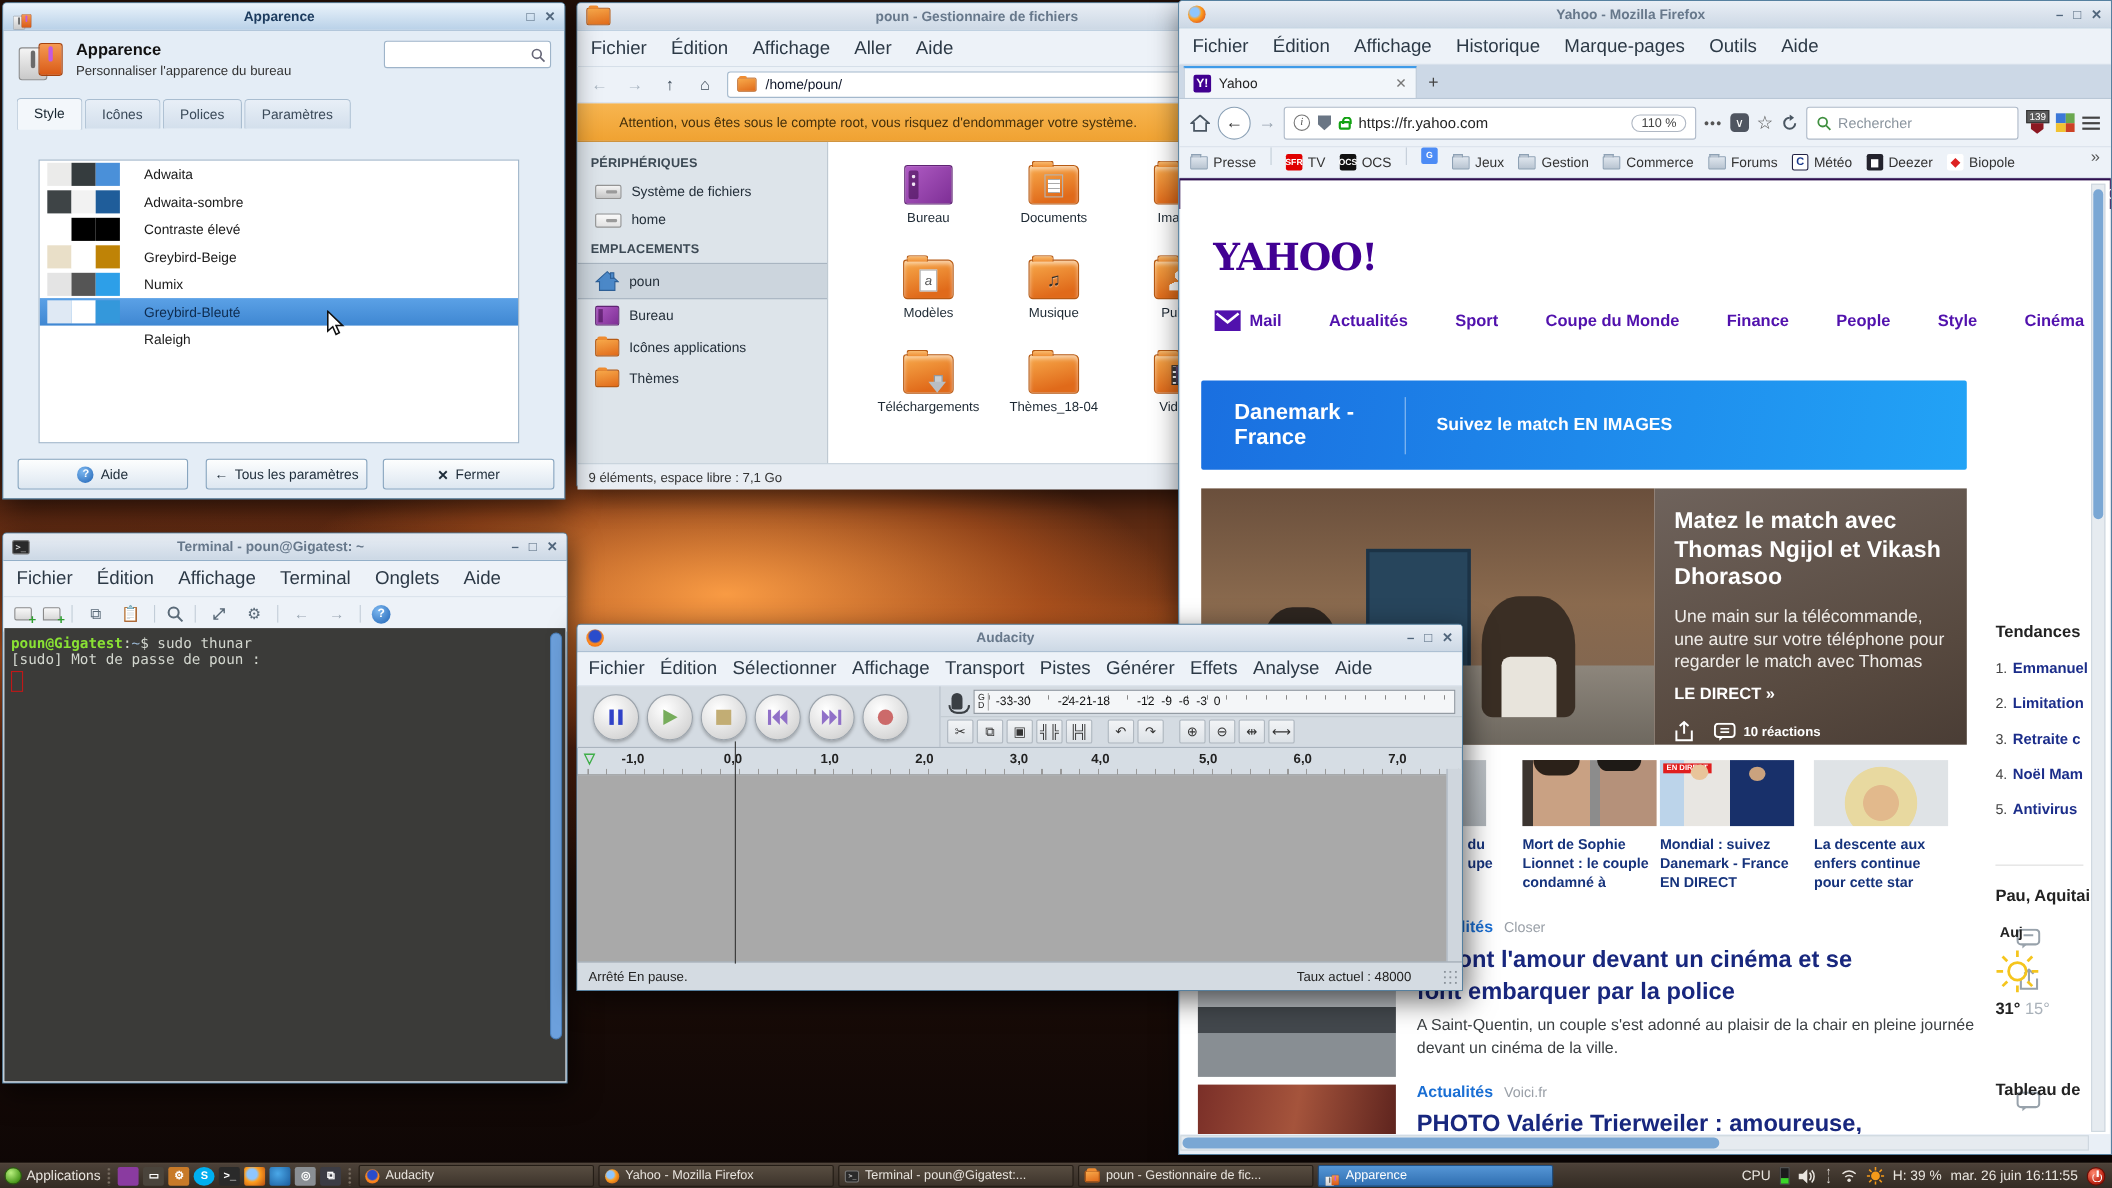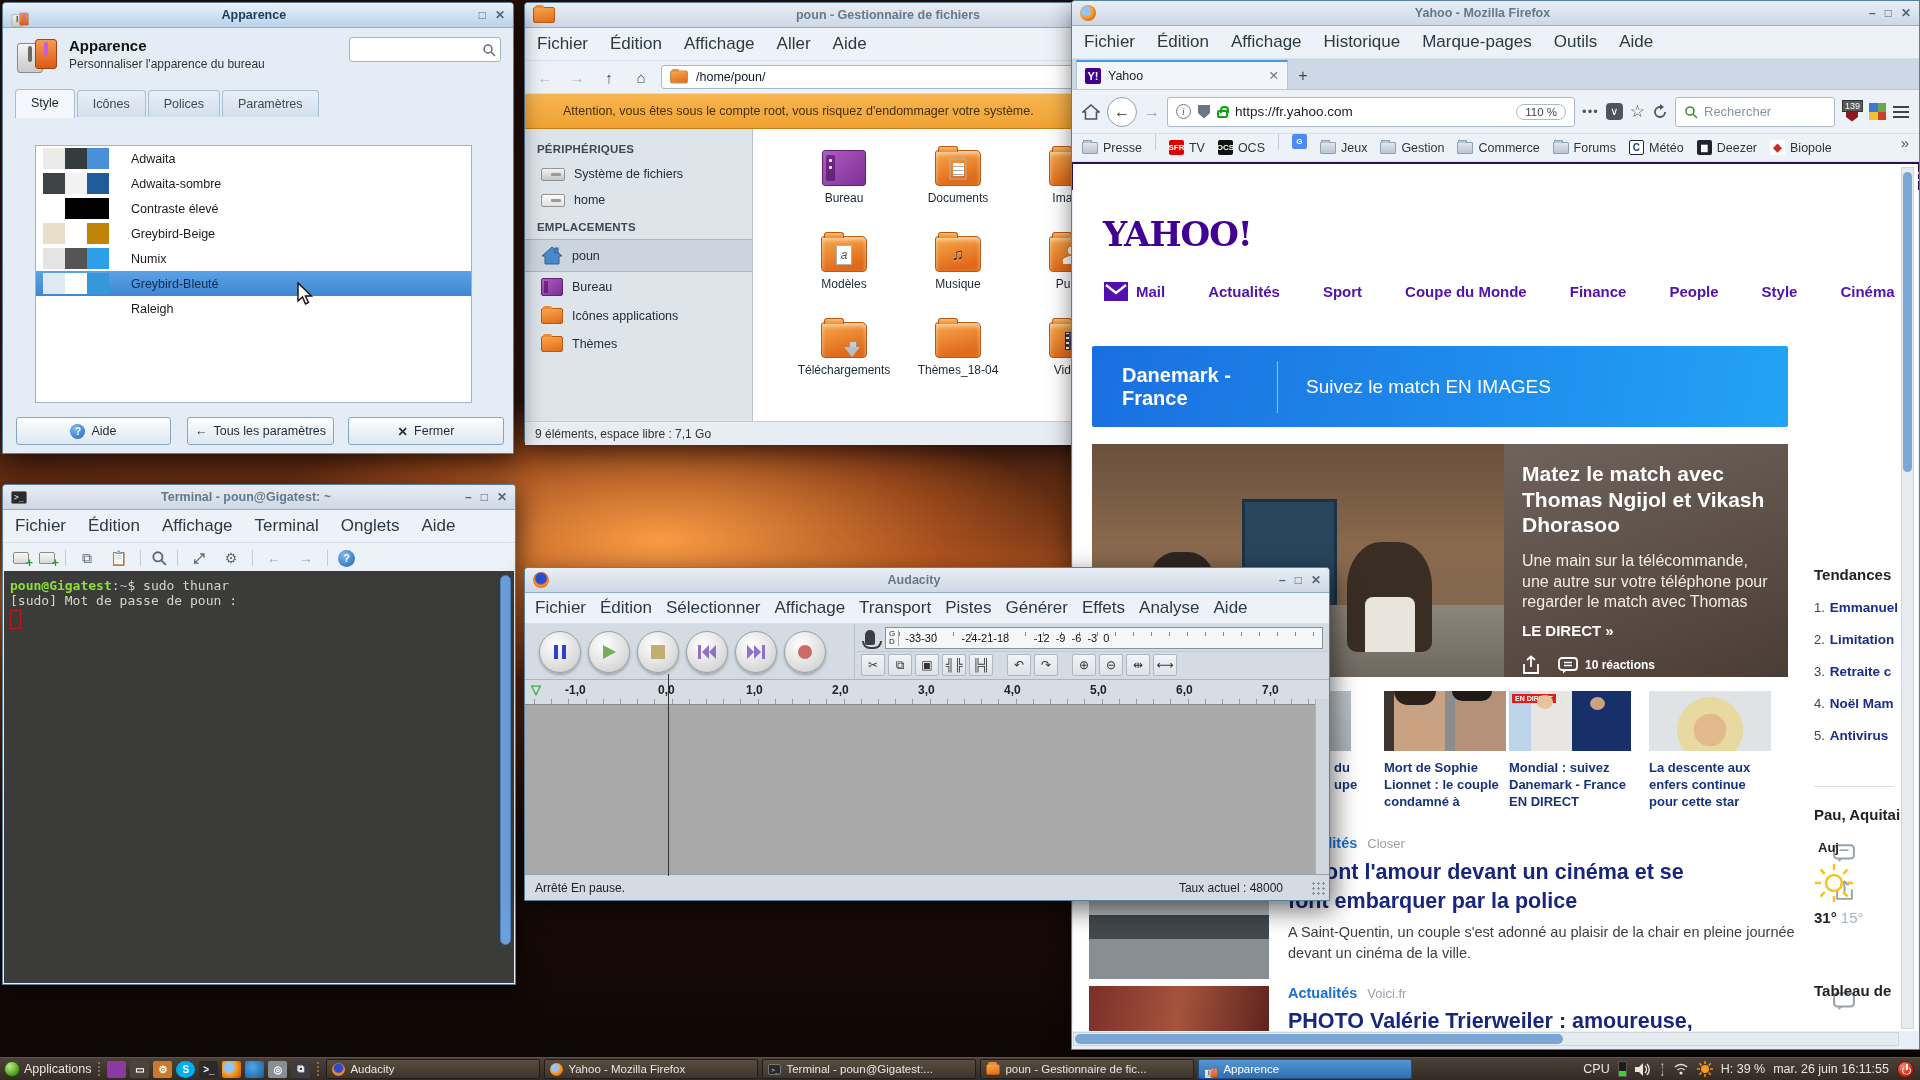--- a/index.html
+++ b/index.html
@@ -88,21 +88,21 @@
 .fx-newtab{width:30px;height:26px;display:flex;align-items:center;justify-content:center;font-size:16px;color:#444}
 .favy{width:16px;height:16px;background:#400090;color:#fff;font-size:11px;font-weight:bold;display:flex;align-items:center;justify-content:center;border-radius:2px}
 .fx-nav{height:44px;display:flex;align-items:center;gap:7px;padding:0 10px;background:#edf2f8;border-bottom:1px solid #d6dfe9}
 .cir{width:30px;height:30px;border-radius:50%;border:1px solid #8aa0b5;background:#fff;display:flex;align-items:center;justify-content:center;font-size:16px;color:#333}
 .urlbar{flex:1;height:30px;background:#fff;border:1px solid #aeb9c8;border-radius:3px;display:flex;align-items:center;gap:7px;padding:0 8px;font-size:13.5px;color:#222}
 .zoompill{margin-left:auto;border:1px solid #b0b8c4;border-radius:10px;font-size:11.5px;color:#444;padding:1px 8px;white-space:nowrap}
 .lock{width:11px;height:8px;border:2px solid #12a112;border-radius:2px;position:relative;margin-top:4px}
 .lock::before{content:"";position:absolute;left:1px;top:-6px;width:5px;height:5px;border:2px solid #12a112;border-bottom:none;border-radius:4px 4px 0 0}
 .icirc{width:15px;height:15px;border-radius:50%;border:1px solid #777;color:#555;font-size:10px;display:flex;align-items:center;justify-content:center;font-style:italic;font-family:"Liberation Serif",serif}
 .shield{width:12px;height:14px;background:#6a7685;clip-path:polygon(0 0,100% 0,100% 60%,50% 100%,0 60%)}
-.searchbar{width:160px;height:30px;background:#fff;border:1px solid #aeb9c8;border-radius:3px;display:flex;align-items:center;gap:6px;padding:0 8px;font-size:13px;color:#8a949e}
+.searchbar{width:193px;height:30px;background:#fff;border:1px solid #aeb9c8;border-radius:3px;display:flex;align-items:center;gap:6px;padding:0 8px;font-size:13px;color:#8a949e}
 .pocketic{width:17px;height:17px;background:#4f5560;border-radius:4px;color:#fff;font-size:11px;display:flex;align-items:center;justify-content:center}
 .addon139{position:relative;width:20px;height:20px}
 .addon139 .bdg{position:absolute;top:-2px;left:0;background:#5a5a5a;color:#fff;font-size:9px;padding:0 2px;border:1px solid #333}
 .addon139::after{content:"";position:absolute;left:4px;bottom:0;width:12px;height:10px;background:#8c1822;clip-path:polygon(0 0,100% 0,100% 55%,50% 100%,0 55%)}
 .s3ic{width:17px;height:17px;display:grid;grid-template-columns:1fr 1fr;grid-template-rows:1fr 1fr}
 .s3ic i:nth-child(1){background:#3c78d8}.s3ic i:nth-child(2){background:#6aa84f}.s3ic i:nth-child(3){background:#f1c232}.s3ic i:nth-child(4){background:#cc4125}
 .burger{width:16px;height:2px;background:#444;box-shadow:0 5px 0 #444,0 10px 0 #444;margin-top:-10px}
 .fx-bm{height:28px;display:flex;gap:13px;padding:0 10px;background:#edf2f8;border-bottom:1px solid #d6dfe9;font-size:12.5px;color:#333;white-space:nowrap}
 .bmfol{width:16px;height:12px;background:linear-gradient(#dfe6ee,#b9c5d2);border:1px solid #8ea1b4;border-radius:1px;position:relative}
 .bmfol::before{content:"";position:absolute;top:-3px;left:0;width:7px;height:2px;background:#b9c5d2;border:1px solid #8ea1b4;border-bottom:none}
@@ -110,21 +110,21 @@
 .bsq{width:15px;height:15px;border-radius:2px;color:#fff;font-size:8px;font-weight:bold;display:flex;align-items:center;justify-content:center}
 .vsep{width:1px;height:16px;background:#c2cdd8}
 .ytopnav{height:28px;background:#2e1050;display:flex;align-items:center;gap:0;padding:0 14px;color:#fff;font-size:13.5px}
 .ytopnav span{padding:0 25px;white-space:nowrap}
 .fx-content{position:absolute;left:1px;right:1px;top:163px;bottom:18px;background:#fff;overflow:hidden}
 .ylogo{position:absolute;left:30px;top:50px;font-size:34px;font-weight:bold;color:#410093;letter-spacing:-1px;font-family:"DejaVu Serif",serif}
 .ysub{position:absolute;left:31px;top:118px;display:flex;gap:43px;font-size:15px;font-weight:bold;color:#5111ad;align-items:center}
 .ybanner{position:absolute;left:19px;top:182px;width:696px;height:81px;background:linear-gradient(100deg,#1a6fe0,#22a3f6);border-radius:2px;display:flex;align-items:center;color:#fff}
 .yb1{font-size:20px;font-weight:bold;padding-left:30px;width:185px}
 .ybsep{width:1px;height:52px;background:rgba(255,255,255,.5);margin:0 28px 0 0}
-.yb2{font-size:19px;font-weight:normal}
+.yb2{font-size:16px;font-weight:bold}
 .yfeat{position:absolute;left:19px;top:280px;width:696px;height:233px;display:flex}
 .yphoto{width:412px;position:relative;background:linear-gradient(#6a4f3c,#8a6a4e 45%,#7a6352);overflow:hidden}
 .yphoto .shelf{position:absolute;left:150px;top:55px;width:95px;height:120px;background:#274а5e;background:#27455c;border:3px solid #1c3346}
 .yphoto .couch{position:absolute;left:0;bottom:0;width:100%;height:72px;background:linear-gradient(#8d867c,#6e685f)}
 .yphoto .p1{position:absolute;left:55px;bottom:30px;width:70px;height:95px;background:#2e2620;border-radius:40% 40% 10px 10px}
 .yphoto .p2{position:absolute;left:255px;bottom:25px;width:85px;height:110px;background:#3a2e24;border-radius:40% 40% 10px 10px}
 .yphoto .p2::after{content:"";position:absolute;left:18px;bottom:0;width:50px;height:55px;background:#e8e4dc;border-radius:8px 8px 0 0}
 .ypanel{flex:1;background:linear-gradient(160deg,#6f635c,#57493f 70%,#4a3d35);color:#fff;padding:17px 16px 0 18px}
 .ypanel h2{margin:0;font-size:21px;line-height:1.22;font-weight:bold}
 .ypanel p{margin:13px 0 0;font-size:16px;line-height:1.3;color:#f0ede9}
@@ -743,21 +743,21 @@
       </div>
     </div>
   </div>
   <div class="au-ruler">
     <span style="position:absolute;left:6px;top:2px;color:#3fae49;font-size:13px">▽</span>
     <span class="rnum" style="left:40px">-1,0</span>
     <span class="rnum" style="left:133px">0,0</span>
     <span class="rnum" style="left:221px">1,0</span>
     <span class="rnum" style="left:307px">2,0</span>
     <span class="rnum" style="left:393px">3,0</span>
-    <span class="rnum" style="left:479px">4,0</span>
+    <span class="rnum" style="left:467px">4,0</span>
     <span class="rnum" style="left:565px">5,0</span>
     <span class="rnum" style="left:651px">6,0</span>
     <span class="rnum" style="left:737px">7,0</span>
   </div>
   <div class="au-track"></div>
   <div class="au-cursorline" style="top:106px"></div>
   <div class="au-sb"></div>
   <div class="au-status">
     <span>Arrêté En pause.</span>
     <span style="margin-left:auto;padding-right:36px">Taux actuel : 48000</span>

